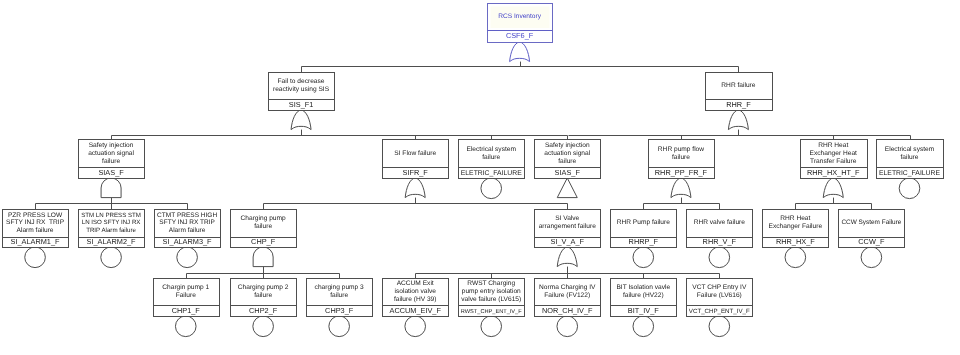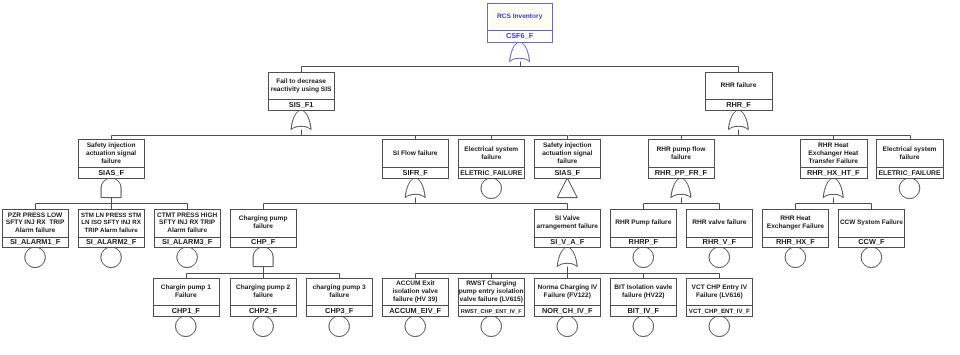--- a/index.html
+++ b/index.html
@@ -1,20 +1,20 @@
 <!DOCTYPE html>
 <html><head>
 <meta charset="utf-8">
 <title>Fault Tree</title>
 <style>
   html,body{margin:0;padding:0;background:#ffffff;}
   body{width:960px;height:355px;overflow:hidden;
        font-family:"Liberation Sans","DejaVu Sans",sans-serif;
        -webkit-font-smoothing:antialiased;text-rendering:geometricPrecision;}
-  #canvas{position:relative;width:960px;height:355px;font-weight:bold;}
+  #canvas{position:relative;width:960px;height:355px;}
   svg{position:absolute;left:0;top:0;width:960px;height:355px;}
   .ln{stroke:#4e4e4e;stroke-width:1;fill:none;}
   .shp{stroke:#4e4e4e;stroke-width:1;fill:#ffffff;}
   .box{stroke:#4e4e4e;stroke-width:1;fill:#ffffff;}
   .sel .box{stroke:#6a6ac4;fill:#ffffff;}
   .sel .ln,.sel .shp{stroke:#5f5fc6;}
   .sel text{fill:#4343c8;}
   .sel .hl{fill:#fdfdf2;stroke:none;}
   text{fill:#1a1a1a;font-family:"Liberation Sans","DejaVu Sans",sans-serif;
        -webkit-font-smoothing:antialiased;text-rendering:geometricPrecision;}

